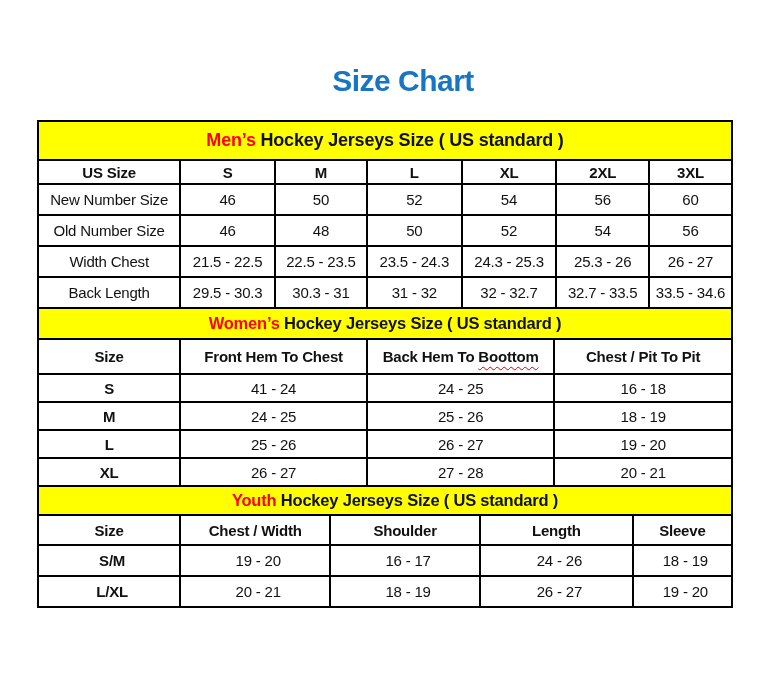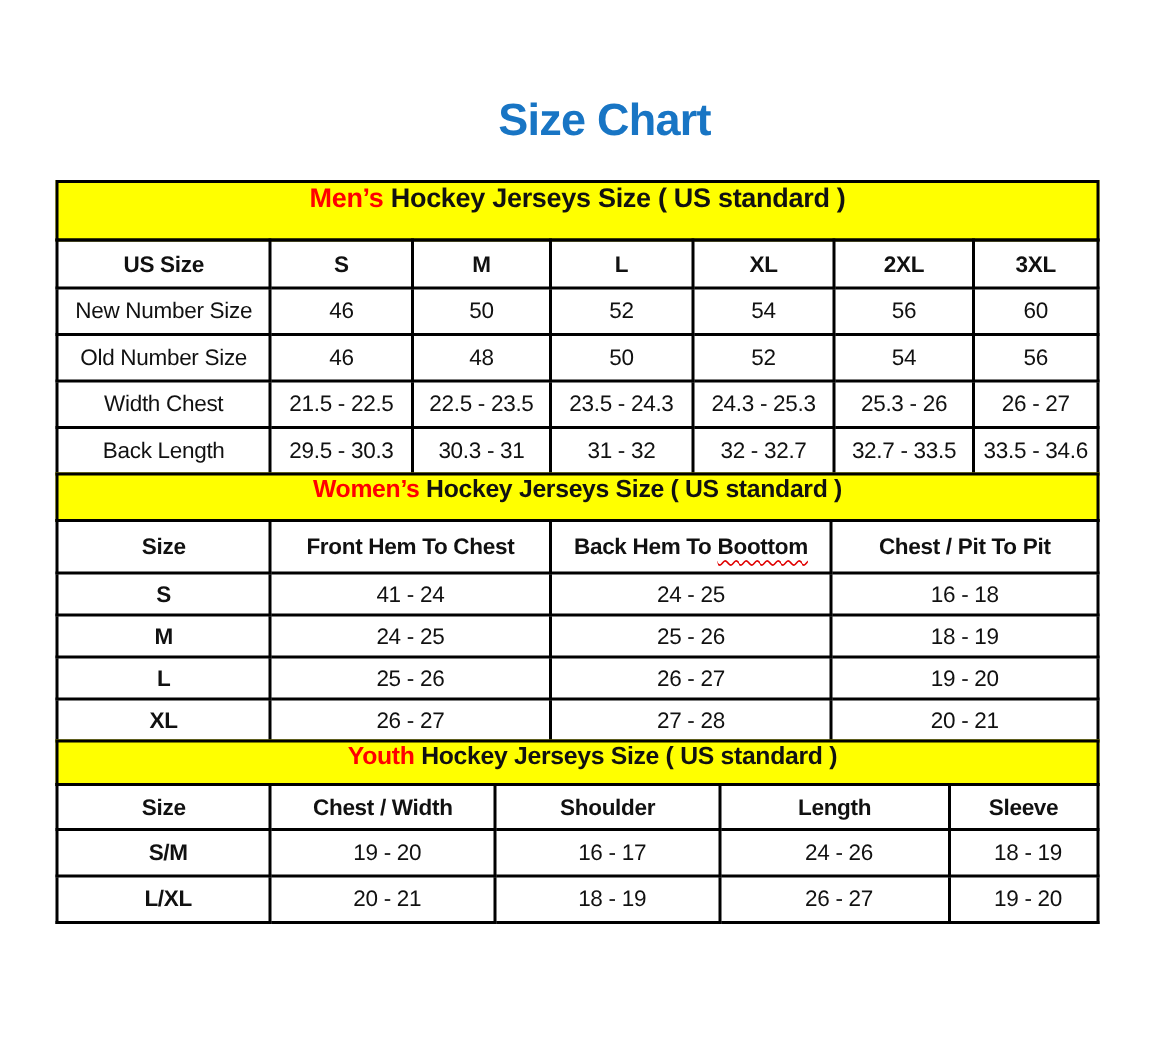--- a/index.html
+++ b/index.html
@@ -25,20 +25,21 @@
     position: absolute;
     left: 37px; top: 120px;
     width: 696px;
   }
   section { display: block; }
   section + section { margin-top: -2px; }
   .band {
     border: 2px solid #000;
     background: #FFFF00;
     display: flex;
+    align-items: center;
     justify-content: center;
     font-weight: bold;
     white-space: pre;
     letter-spacing: -0.2px;
   }
   .band .hl { color: #FF0000; }
   .s0 .band { height: 41px; font-size: 18px; }
   .s1 .band { height: 33px; font-size: 16.5px; }
   .s2 .band { height: 31px; font-size: 16.5px; padding-left: 20px; }
   table {
@@ -53,21 +54,21 @@
     text-align: center;
     vertical-align: middle;
     padding: 1px 2px;
     font-size: 15px;
     letter-spacing: -0.2px;
     overflow: hidden;
   }
   th { font-weight: bold; }
   td { font-weight: normal; }
   td.label.bold { font-weight: bold; }
-  .s0 th { height: 32px; }
+  .s0 th { height: 24px; }
   .s0 td { height: 31px; text-align: center; }
   .s1 th { height: 35px; }
   .s1 td { height: 28px; }
   .s2 th { height: 30px; }
   .s2 td { height: 31px; padding-left: 8px; }
   .wavy {
     text-decoration: underline wavy #E00000;
     text-decoration-thickness: 1px;
     text-underline-offset: 4px;
     text-decoration-skip-ink: none;

